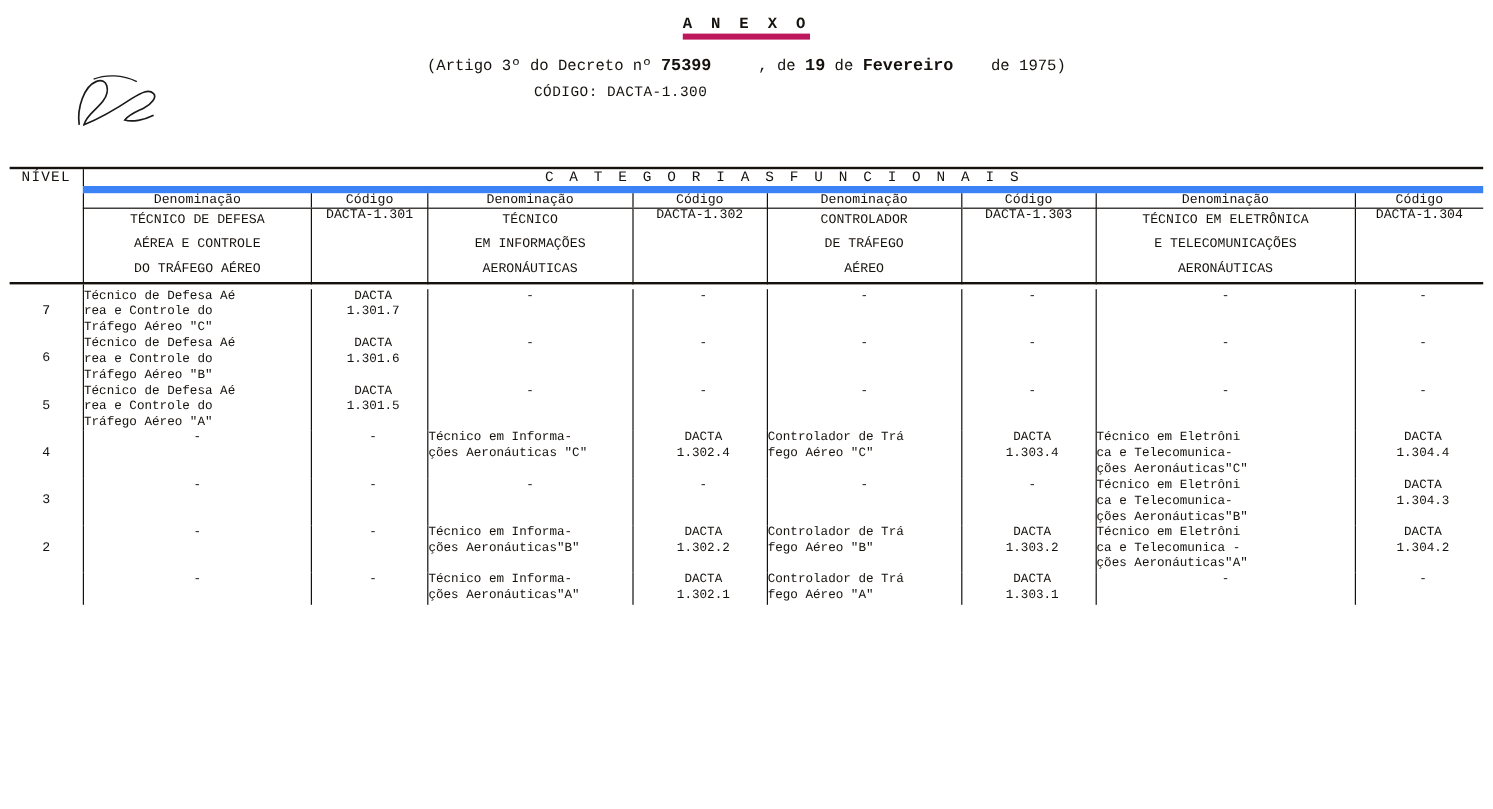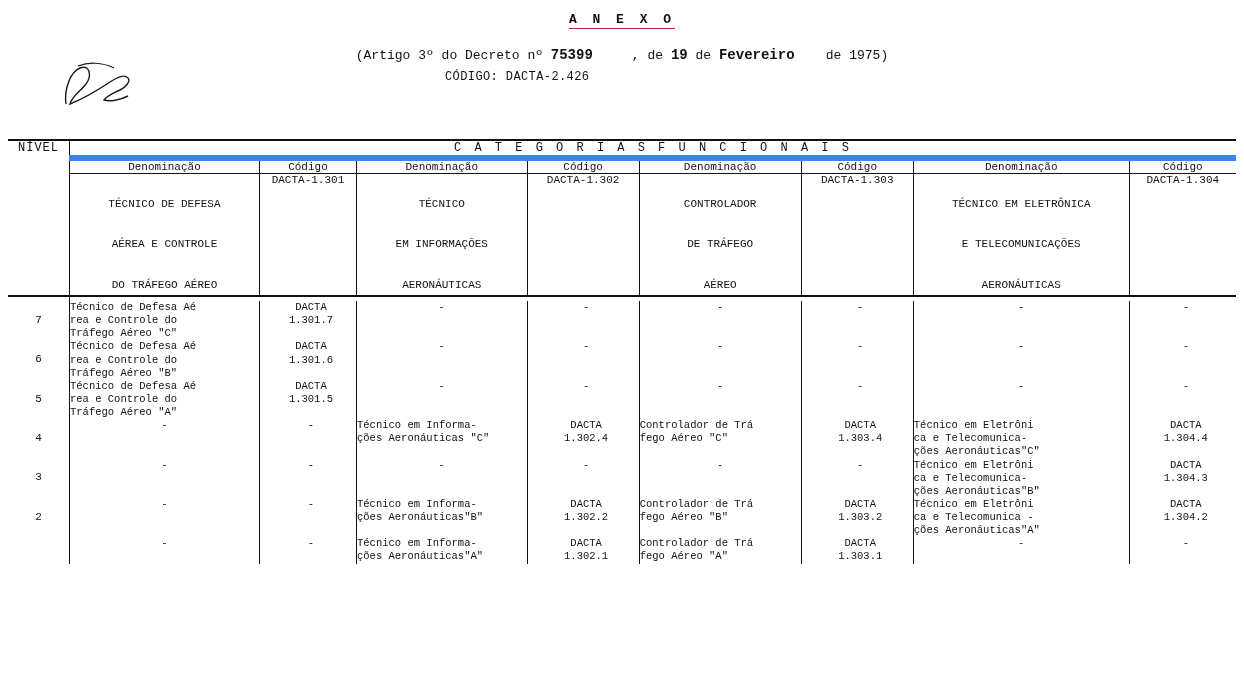--- a/index.html
+++ b/index.html
@@ -13,21 +13,21 @@
   }
   .page{position:relative;width:1244px;height:674px;}
 
   .anexo{
     text-align:center;
     font-size:13px;
     letter-spacing:4px;
     margin-top:12px;
     font-weight:700;
   }
-  .anexo span{border-bottom:1px solid #be185d;padding-bottom:1px;}
+  .anexo span{border-bottom:5px solid #be185d;padding-bottom:1px;}
 
   .decreto{
     text-align:center;
     font-size:13px;
     margin-top:20px;
     white-space:pre;
   }
   .decreto .b{font-weight:700;font-size:14px;}
 
   .grupo{
@@ -91,21 +91,21 @@
     font-size:11px;
     padding:7px 2px 7px 2px;
     border-bottom:1px solid #15110d;
   }
   .title-cell{
     text-align:center;
     font-size:11px;
     line-height:1.85;
     padding:7px 4px 9px 4px;
   }
-  .title-cell .ln{display:block;margin-top:20px;}
+  .title-cell .ln{display:block;}
   .code-cell-head{
     text-align:center;
     font-size:11px;
     vertical-align:middle;
     margin-top:44px;
   }
 
   .body-row td{
     font-size:10.5px;
     line-height:1.25;
@@ -124,21 +124,21 @@
 
   <svg class="signature" viewBox="0 0 80 52">
     <path d="M8,44 C6,30 12,12 22,8 C32,4 34,16 28,24 C22,32 14,36 12,44 C22,40 40,30 52,22 C60,17 66,14 70,18 C73,21 68,27 62,30 C56,33 50,35 46,40 C52,42 62,40 70,36" fill="none" stroke="#1a1a1a" stroke-width="1.4"></path>
     <path d="M20,6 C30,2 44,2 56,8" fill="none" stroke="#1a1a1a" stroke-width="1.2"></path>
   </svg>
 
   <div class="anexo"><span>A N E X O</span></div>
 
   <div class="decreto"><span>(Artigo 3º do Decreto nº</span> <span class="b">75399</span>     <span>, de</span> <span class="b">19</span> <span>de</span> <span class="b">Fevereiro</span>    <span>de</span> <span>1975</span><span>)</span></div>
 
-  <div class="codigo-top">CÓDIGO: DACTA-2.426</div>
+  <div class="codigo-top">CÓDIGO: DACTA-1.300</div>
 
   <div class="rule" id="rule-top"></div>
 
   <table class="main">
     <colgroup>
       <col style="width:57px">
       <col style="width:176px">
         <col style="width:90px">
       <col style="width:158px">
         <col style="width:104px">

